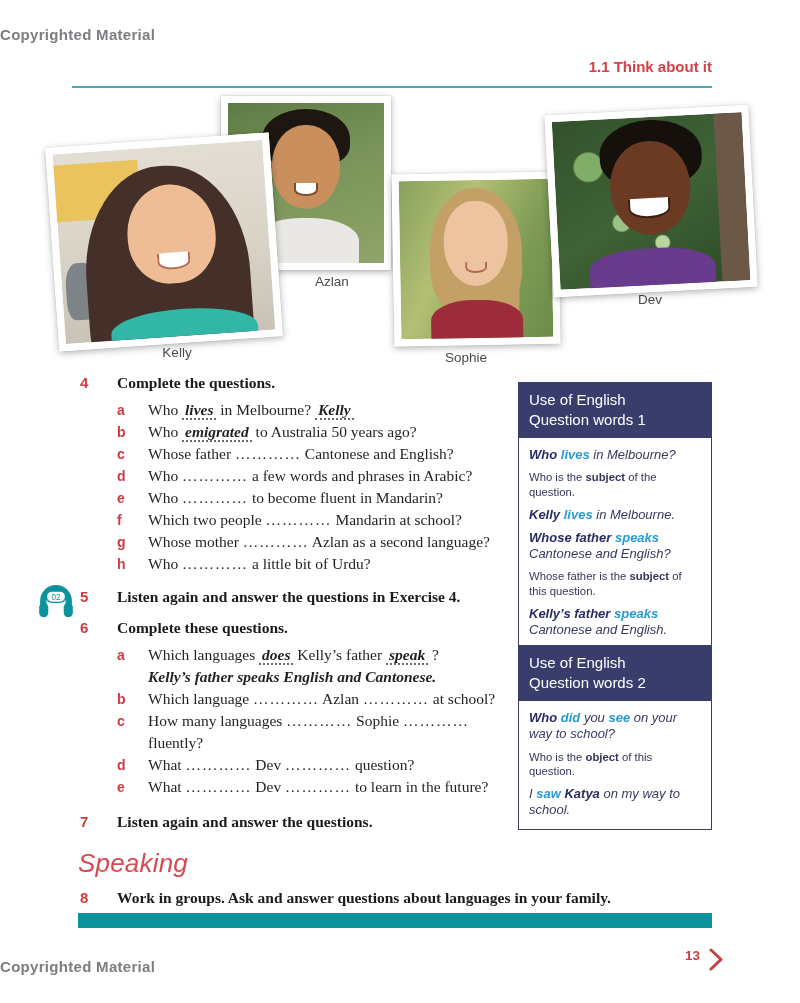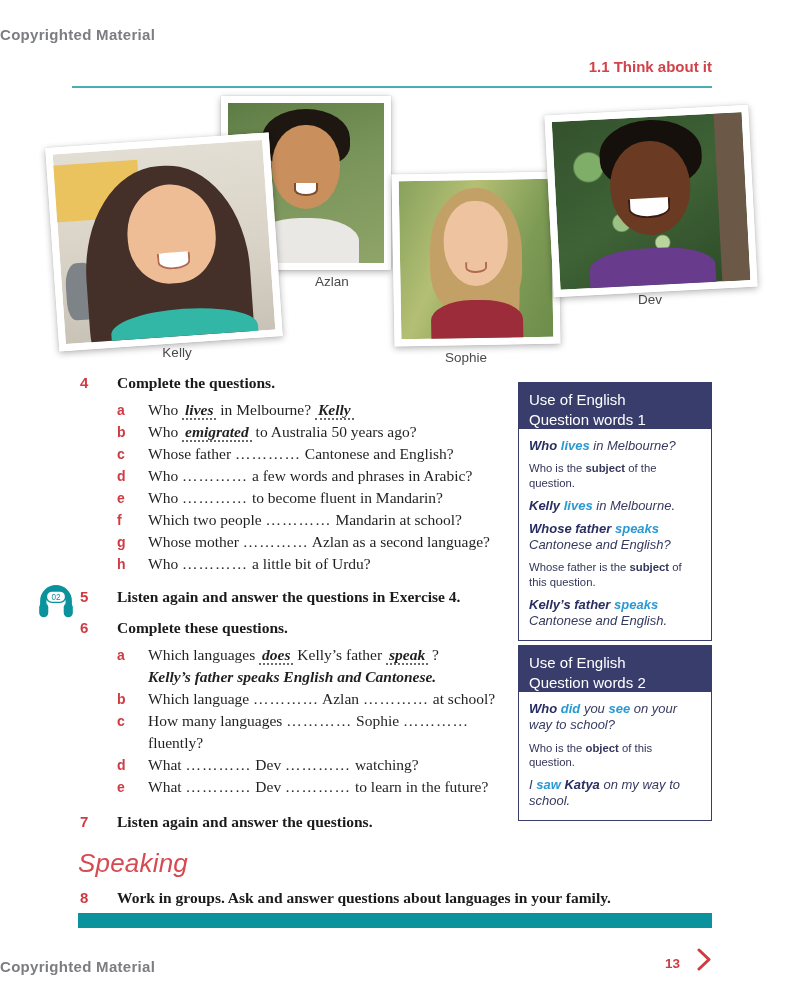--- a/index.html
+++ b/index.html
@@ -15,22 +15,22 @@
     font-size:15px; color:#7c7d80; letter-spacing:.3px; }
   .copyright.top { top:26px; }
   .copyright.bottom { top:958px; }
   .section-tab { position:absolute; top:58px; right:88px;
     font-family:"Liberation Sans", sans-serif; font-weight:700;
     font-size:15px; color:#d3424a; }
   .top-rule { position:absolute; left:72px; top:86px; width:640px; height:2px;
     background:#49adb3; }
   .bottom-bar { position:absolute; left:78px; top:913px; width:634px; height:15px;
     background:#0a939c; }
-  .page-nav { position:absolute; top:948px; right:88px; display:flex;
-    align-items:flex-end; gap:16px; }
+  .page-nav { position:absolute; top:948px; right:76px; display:flex;
+    align-items:flex-start; gap:8px; }
   .page-number { font-family:"Liberation Sans", sans-serif; font-size:13.5px;
     font-weight:700; color:#cf3b43; }
   
   .photo-frame { position:absolute; border:7px solid #fff;
     box-shadow:0 2px 7px rgba(0,0,0,.30), 0 0 1px rgba(0,0,0,.25); background:#fff; }
   .scene { position:relative; width:100%; height:100%; overflow:hidden; }
   .scene div { position:absolute; }
   .photo-caption { position:absolute; transform:translateX(-50%);
     font-family:"Liberation Sans", sans-serif; font-size:13.5px; color:#4a4a4c; }
   
@@ -95,21 +95,21 @@
   .ex-7 { margin-top:15px; }
   .ex-8 { margin-top:9px; }
   .audio-badge { position:absolute; left:-44px; top:-8px; width:40px; height:42px; }
   .speaking-heading { margin:17px 0 10px -2px; font-family:"Liberation Sans", sans-serif;
     font-weight:400; font-size:26px; color:#d64a51; letter-spacing:.2px;font-style:italic; }
   
   .uoe-box { position:absolute; left:518px; width:194px;
     font-family:"Liberation Sans", sans-serif; }
   .uoe-box1 { top:382px; }
   .uoe-box2 { top:645px; }
-  .uoe-header { background:#393d6b; color:#ffffff; padding:8px 11px 0;
+  .uoe-header { background:#393d6b; color:#ffffff; padding:8px 11px 9px;
     font-size:15px; line-height:1.3; font-weight:400; }
   .uoe-body { background:#fff; border:1.5px solid #393d6b; border-top:none;
     padding:9px 10px 4px; }
   .uoe-p { margin:0 0 7px; }
   .uoe-normal { font-style:italic; font-size:13px; line-height:1.25; color:#363a5e; }
   .uoe-small { font-size:11.3px; line-height:1.3; color:#33365a; }
   .seg-navy { color:#282d62; font-weight:700; }
   .seg-blue { color:#2b9ad2; font-weight:700; }
   .seg-b { font-weight:700; }
 </style>
@@ -237,21 +237,21 @@
           <div class="ex-item">
             <span class="item-letter">b</span>
             <span class="item-body"><span class="seg-t">Which language </span><span class="seg-blank">…………</span><span class="seg-t"> Azlan </span><span class="seg-blank">…………</span><span class="seg-t"> at school?</span></span>
           </div>
           <div class="ex-item">
             <span class="item-letter">c</span>
             <span class="item-body"><span class="seg-t">How many languages </span><span class="seg-blank">…………</span><span class="seg-t"> Sophie </span><span class="seg-blank">…………</span><br><span class="seg-t">fluently?</span></span>
           </div>
           <div class="ex-item">
             <span class="item-letter">d</span>
-            <span class="item-body"><span class="seg-t">What </span><span class="seg-blank">…………</span><span class="seg-t"> Dev </span><span class="seg-blank">…………</span><span class="seg-t"> watching?</span></span>
+            <span class="item-body"><span class="seg-t">What </span><span class="seg-blank">…………</span><span class="seg-t"> Dev </span><span class="seg-blank">…………</span><span class="seg-t"> question?</span></span>
           </div>
           <div class="ex-item">
             <span class="item-letter">e</span>
             <span class="item-body"><span class="seg-t">What </span><span class="seg-blank">…………</span><span class="seg-t"> Dev </span><span class="seg-blank">…………</span><span class="seg-t"> to learn in the future?</span></span>
           </div>
         </div>
     </div>
 
     <div class="exercise ex-7">
       <div class="ex-head">

